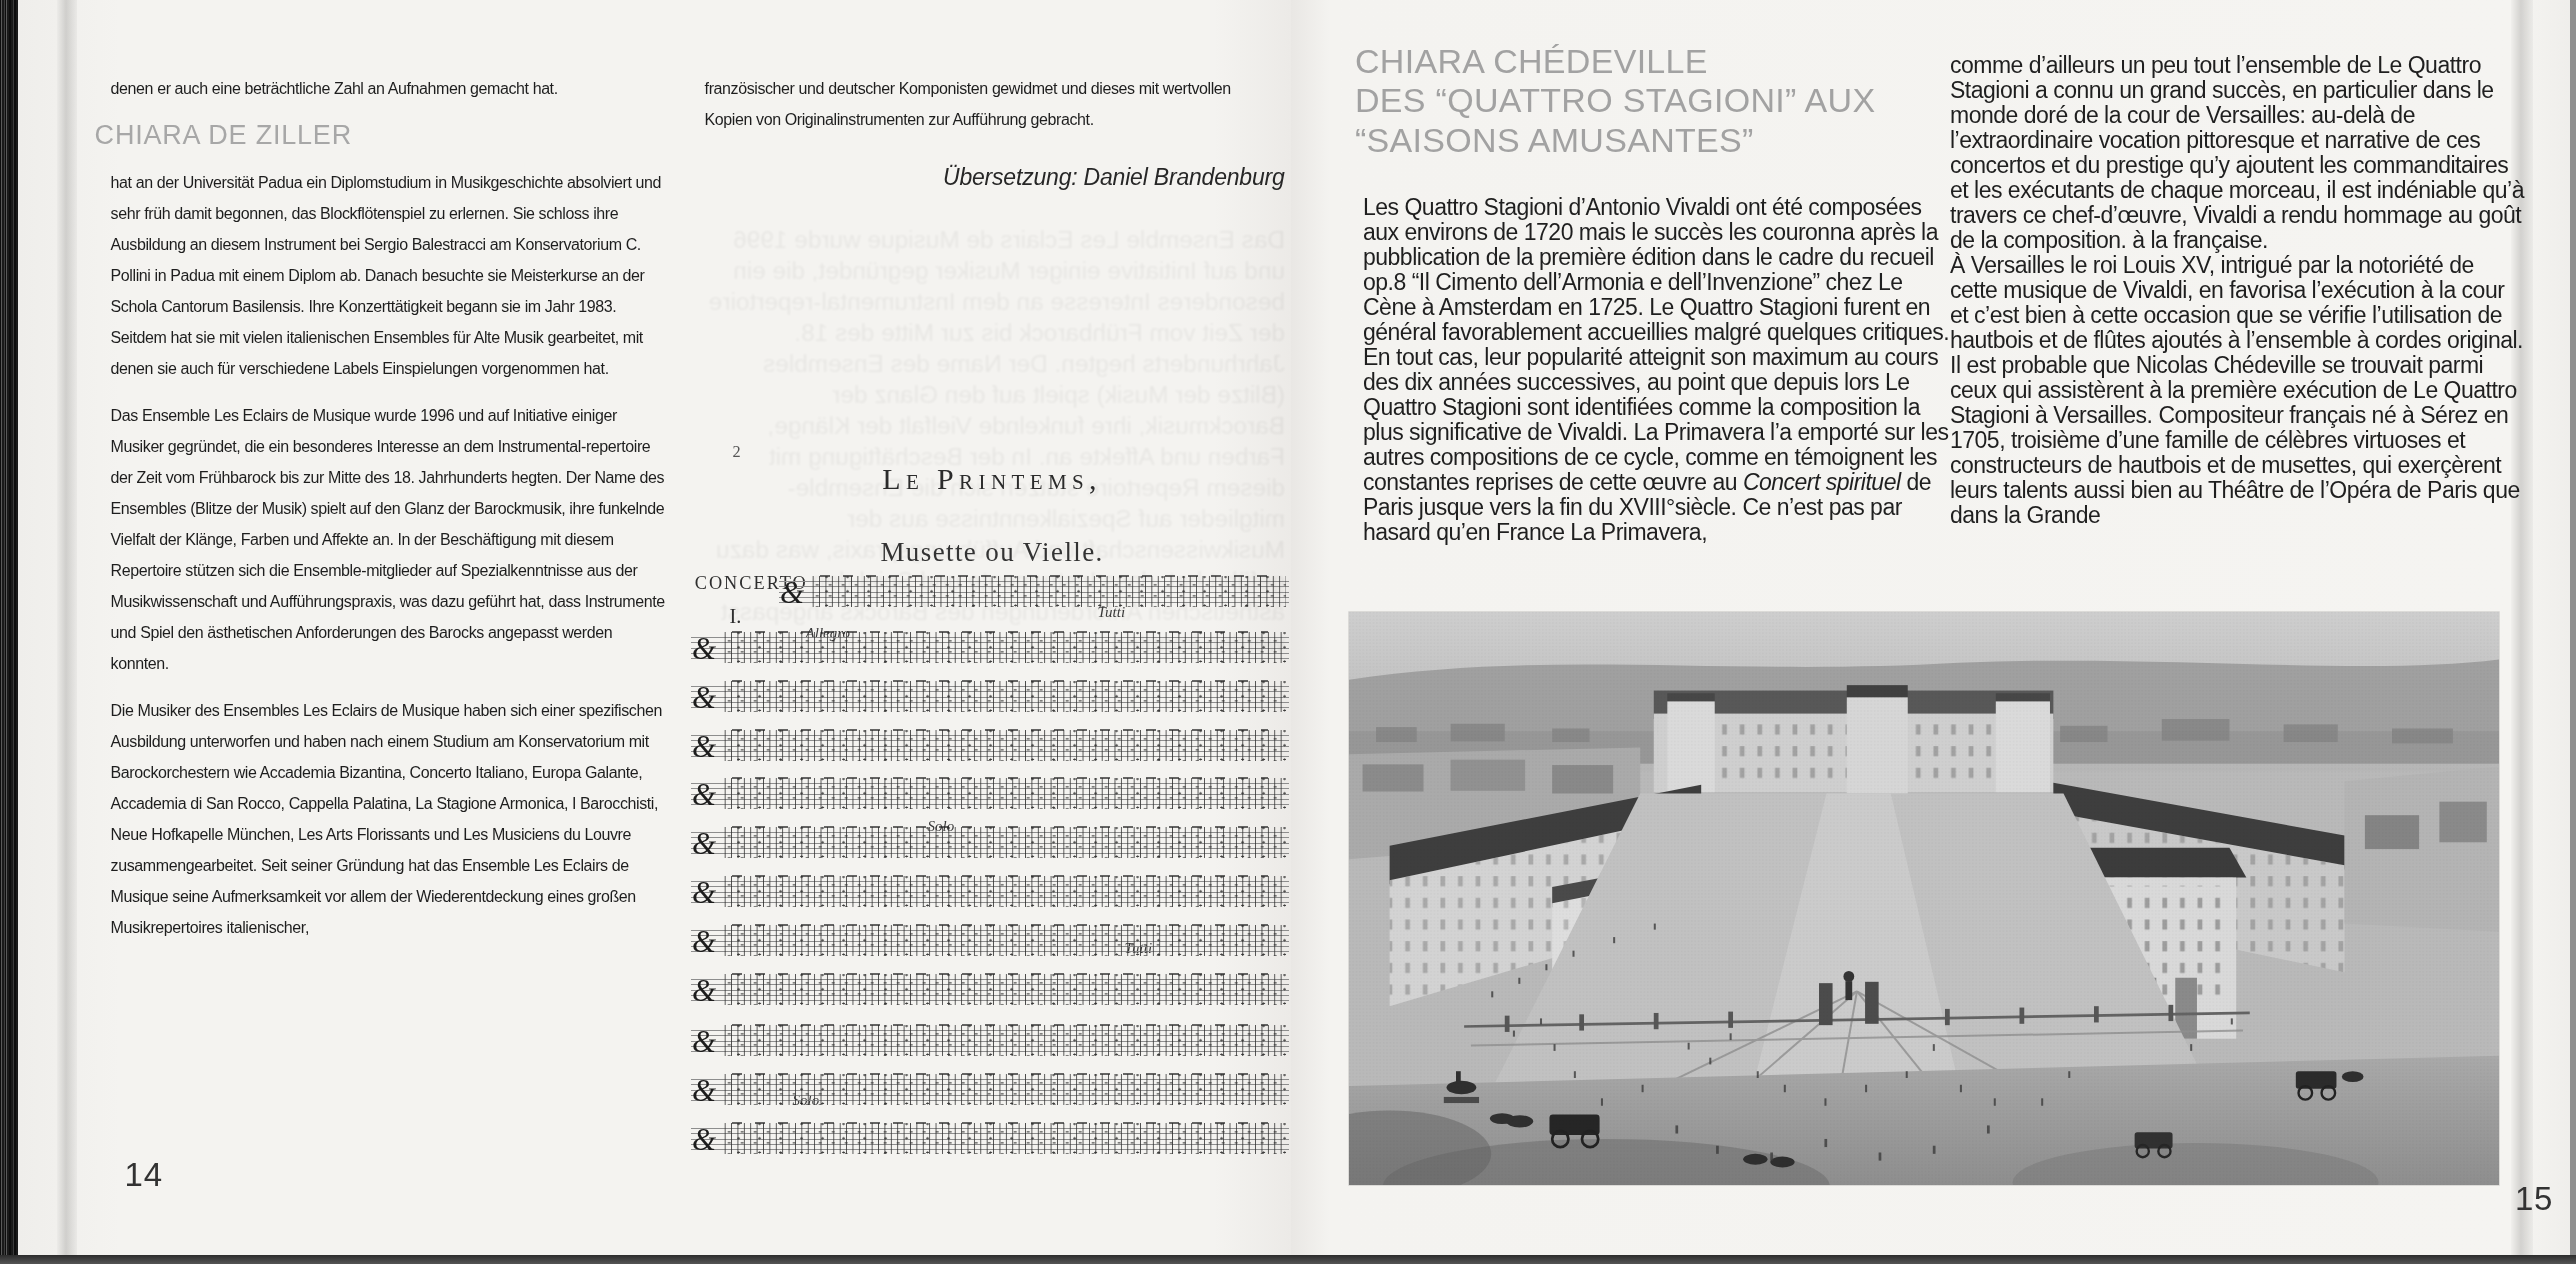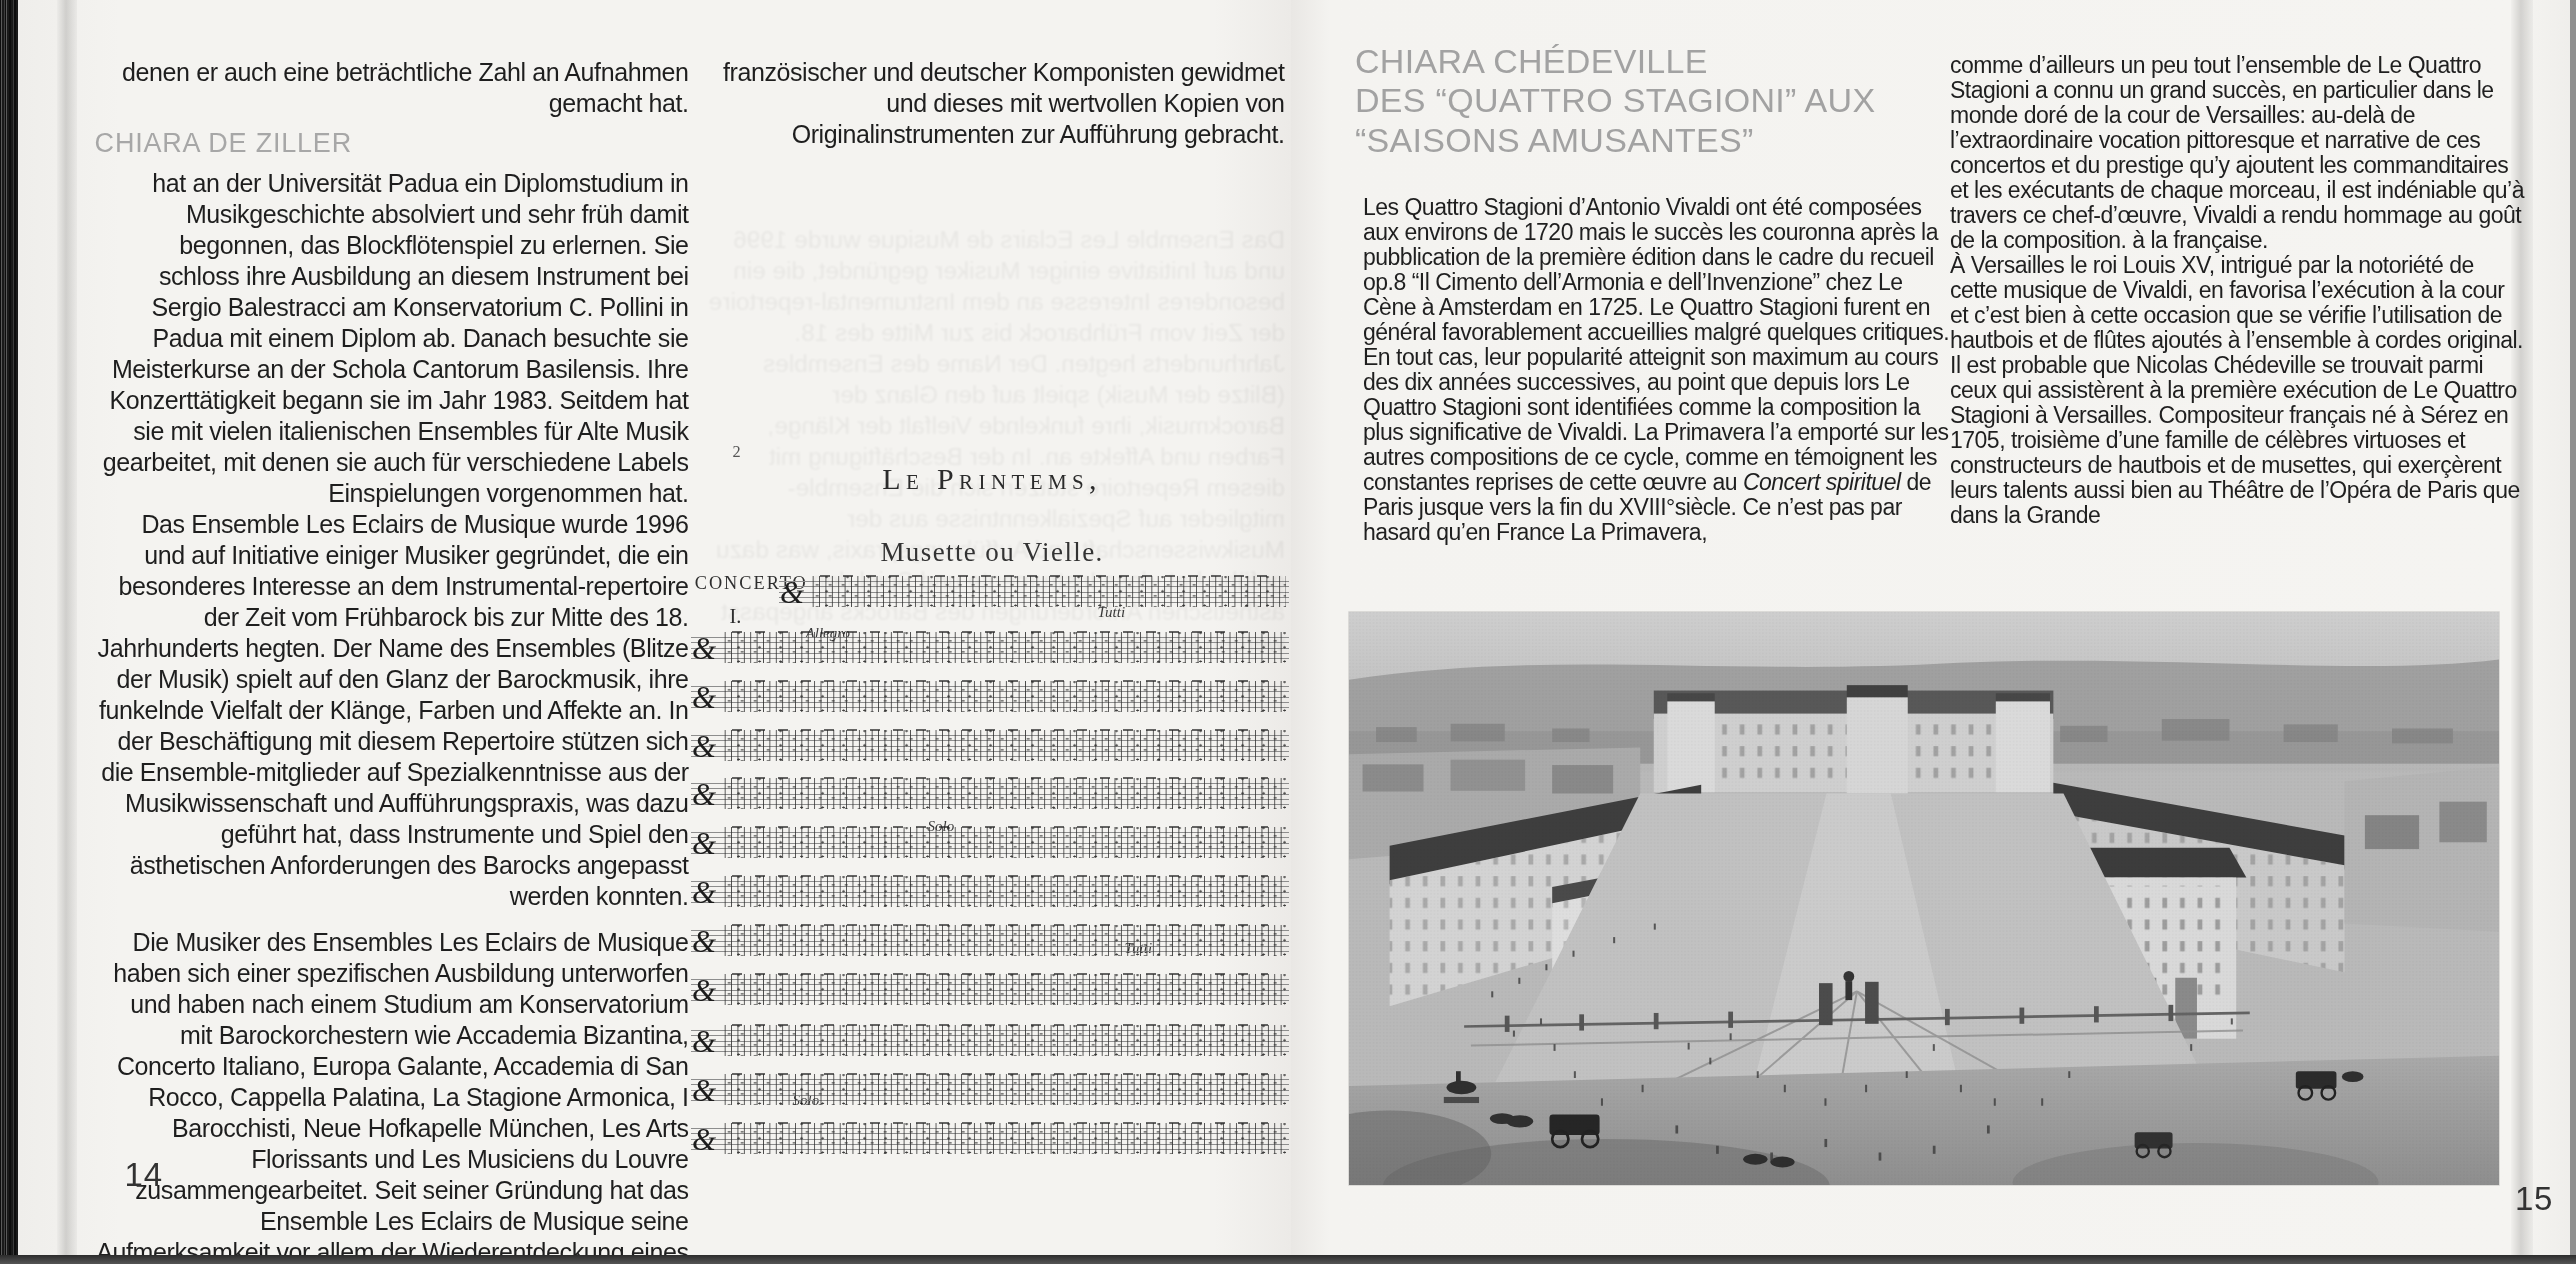--- a/index.html
+++ b/index.html
@@ -16,21 +16,21 @@
   .page{position:absolute;top:0;height:1256px;background:#f3f2ef;}
   .page-left{left:17.6px;width:1273px;background:linear-gradient(90deg,#efeeeb 0,#f4f3f0 8%,#f4f3f0 94%,#eceae7 100%);}
   .page-right{left:1291px;width:1279px;background:linear-gradient(90deg,#e9e7e4 0,#f4f3f0 3%,#f5f4f1 96%,#efeeeb 100%);}
   .fore-edge{position:absolute;top:0;height:100%;pointer-events:none;
     background:linear-gradient(90deg,rgba(0,0,0,0.02),rgba(0,0,0,0.14) 45%,rgba(0,0,0,0.03));}
   .fe-left{left:39px;width:20.3px;}
   .fe-right{left:1220px;width:22px;}
 
   
   .col{position:absolute;color:#1e1e1e;}
-  .body-de{font-size:25px;line-height:31px;letter-spacing:-0.4px;margin:0;text-align:right;}
+  .body-de{font-size:16px;line-height:31px;letter-spacing:-0.4px;margin:16px;}
   .col-l1{left:77px;top:57px;width:594px;}
   .col-l2{left:671px;top:57px;width:596px;}
   .h-gray{font-size:27px;line-height:31px;font-weight:400;color:#a7a7a7;
           letter-spacing:0.8px;margin:0;}
   .mt1{margin-top:9px;} .mb1{margin-bottom:8.8px;}
   .mt2{margin-top:22px;} .mb2{margin-bottom:17.6px;}
   .mt3{margin-top:15px;}
   .credit{font-size:23px;line-height:30px;font-style:italic;color:#272727;
           text-align:right;margin:27px 0 0 0;letter-spacing:-0.2px;}
 
@@ -95,20 +95,21 @@
     <div class="col col-l1">
       <p class="body-de">denen er auch eine beträchtliche Zahl an Aufnahmen gemacht hat.</p>
       <h2 class="h-gray mt1 mb1">CHIARA DE ZILLER</h2>
       <p class="body-de">hat an der Universität Padua ein Diplomstudium in Musikgeschichte absolviert und sehr früh damit begonnen, das Blockflötenspiel zu erlernen. Sie schloss ihre Ausbildung an diesem Instrument bei Sergio Balestracci am Konservatorium C. Pollini in Padua mit einem Diplom ab. Danach besuchte sie Meisterkurse an der Schola Cantorum Basilensis. Ihre Konzerttätigkeit begann sie im Jahr 1983. Seitdem hat sie mit vielen italienischen Ensembles für Alte Musik gearbeitet, mit denen sie auch für verschiedene Labels Einspielungen vorgenommen hat.</p>
       <p class="body-de">Das Ensemble Les Eclairs de Musique wurde 1996 und auf Initiative einiger Musiker gegründet, die ein besonderes Interesse an dem Instrumental-repertoire der Zeit vom Frühbarock bis zur Mitte des 18. Jahrhunderts hegten. Der Name des Ensembles (Blitze der Musik) spielt auf den Glanz der Barockmusik, ihre funkelnde Vielfalt der Klänge, Farben und Affekte an. In der Beschäftigung mit diesem Repertoire stützen sich die Ensemble-mitglieder auf Spezialkenntnisse aus der Musikwissenschaft und Aufführungspraxis, was dazu geführt hat, dass Instrumente und Spiel den ästhetischen Anforderungen des Barocks angepasst werden konnten.</p>
       <p class="body-de mt3">Die Musiker des Ensembles Les Eclairs de Musique haben sich einer spezifischen Ausbildung unterworfen und haben nach einem Studium am Konservatorium mit Barockorchestern wie Accademia Bizantina, Concerto Italiano, Europa Galante, Accademia di San Rocco, Cappella Palatina, La Stagione Armonica, I Barocchisti, Neue Hofkapelle München, Les Arts Florissants und Les Musiciens du Louvre zusammengearbeitet. Seit seiner Gründung hat das Ensemble Les Eclairs de Musique seine Aufmerksamkeit vor allem der Wiederentdeckung eines großen Musikrepertoires italienischer,</p>
     </div>
 
     <div class="col col-l2">
       <p class="body-de">französischer und deutscher Komponisten gewidmet und dieses mit wertvollen Kopien von Originalinstrumenten zur Aufführung gebracht.</p>
+      <p class="credit">Übersetzung: Daniel Brandenburg</p>
     </div>
 
     <p class="ghost ghost-l">Das Ensemble Les Eclairs de Musique wurde 1996 und auf Initiative einiger Musiker gegründet, die ein besonderes Interesse an dem Instrumental-repertoire der Zeit vom Frühbarock bis zur Mitte des 18. Jahrhunderts hegten. Der Name des Ensembles (Blitze der Musik) spielt auf den Glanz der Barockmusik, ihre funkelnde Vielfalt der Klänge, Farben und Affekte an. In der Beschäftigung mit diesem Repertoire stützen sich die Ensemble-mitglieder auf Spezialkenntnisse aus der Musikwissenschaft und Aufführungspraxis, was dazu geführt hat, dass Instrumente und Spiel den ästhetischen Anforderungen des Barocks angepasst werden konnten.</p>
 
     <div class="score">
       <div class="plate">2</div>
       <div class="score-title">Le Printems,</div>
       <div class="score-subtitle">Musette ou Vielle.</div>
       <div class="concerto">CONCERTO</div>
       <div class="concerto-no">I.</div>

